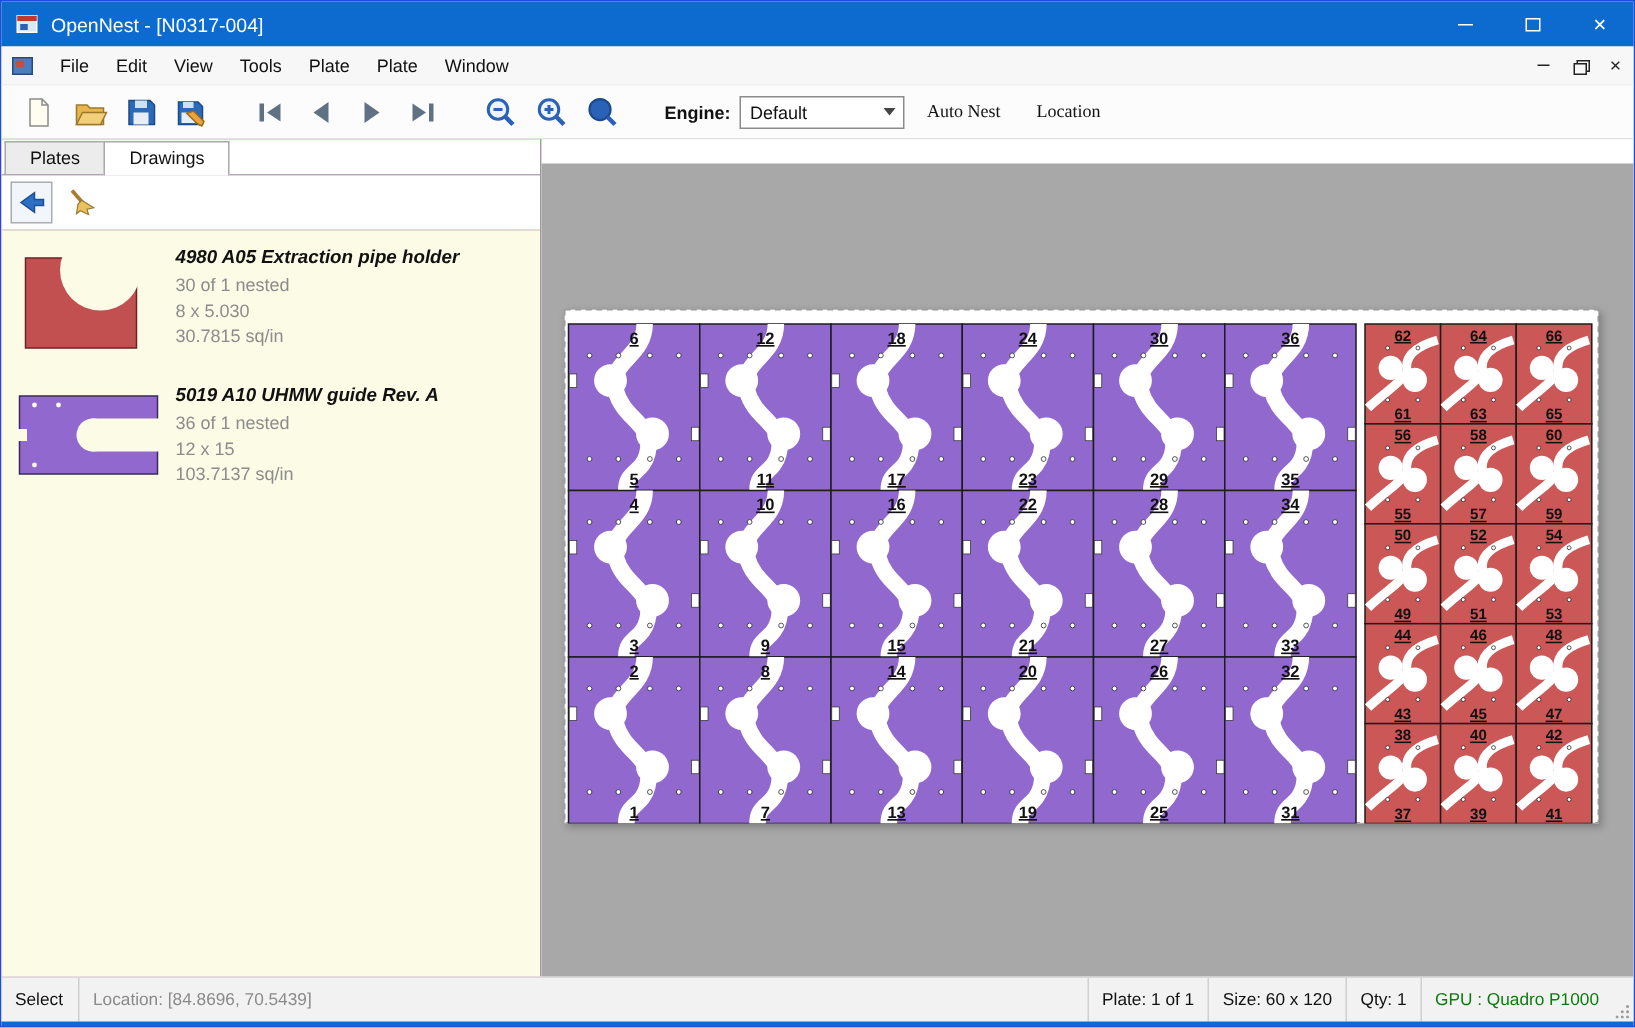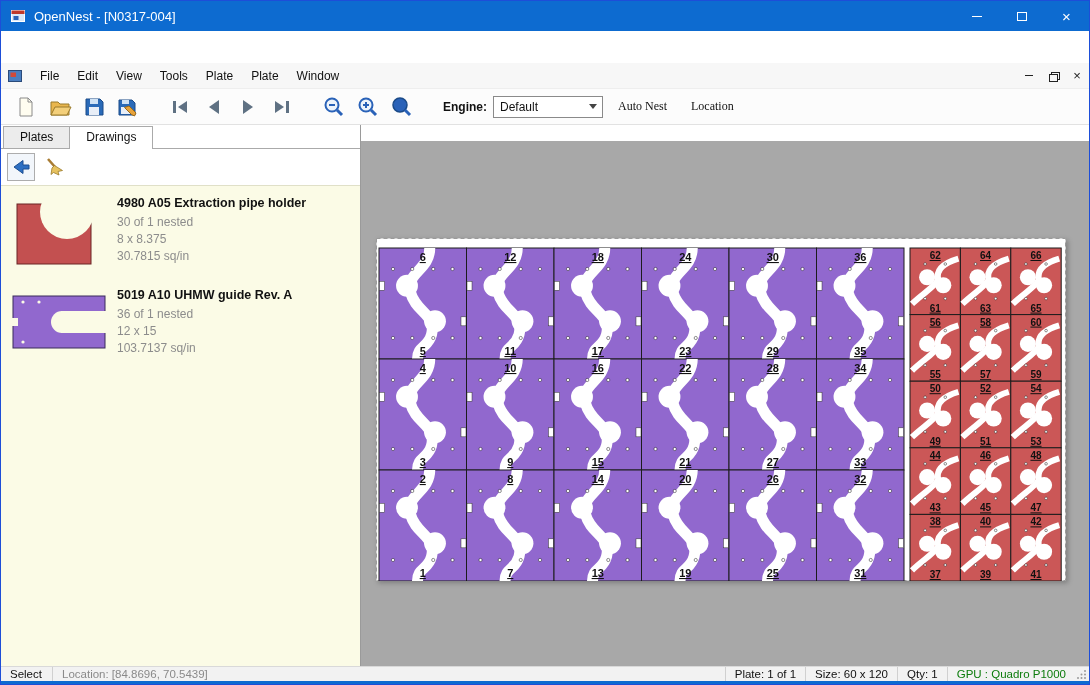--- a/index.html
+++ b/index.html
@@ -11,21 +11,21 @@
   .titlebar { height: 30px; background: #0d6bd0; color: #fff; display: flex; align-items: center; flex: 0 0 auto; }
   .titlebar .app-icon { margin: 0 8px 0 9px; display: flex; }
   .titlebar .title { font-size: 13px; }
   .titlebar .tb-spacer { flex: 1; }
   .tb-btn { width: 45px; height: 30px; display: flex; align-items: center; justify-content: center; color: #fff; }
   .tb-min-glyph { width: 10px; height: 1px; background: #fff; display: inline-block; }
   .tb-max-glyph { width: 10px; height: 9px; border: 1px solid #fff; display: inline-block; }
   .tb-close-glyph { font-size: 15px; line-height: 1; }
 
   
-  .menubar { height: 26px; background: #f7f7f7; display: flex; align-items: center; flex: 0 0 auto; border-bottom: 1px solid #eee; margin-top: 32px; }
+  .menubar { height: 26px; background: #f7f7f7; display: flex; align-items: center; flex: 0 0 auto; border-bottom: 1px solid #eee; }
   .menubar .mdi-icon { margin: 0 8px 0 6px; display: flex; }
   .menu-item { padding: 4px 9px; cursor: default; }
   .menubar .m-spacer { flex: 1; }
   .childctl { width: 24px; height: 20px; display: flex; align-items: center; justify-content: center; color: #222; }
   .child-min { width: 8px; height: 1px; background: #222; display: inline-block; }
   .child-restore { position: relative; width: 9px; height: 8px; display: inline-block; }
   .child-restore::before { content:""; position:absolute; left:2px; top:0; width:7px; height:6px; border:1px solid #222; }
   .child-restore::after { content:""; position:absolute; left:0; top:2px; width:7px; height:6px; border:1px solid #222; background:#f7f7f7; }
   .child-close { font-size: 13px; }
 
@@ -46,30 +46,30 @@
   .tab-row { height: 24px; display: flex; align-items: flex-end; background: #fff; border-bottom: 1px solid #aaa; padding-left: 2px; flex: 0 0 auto; }
   .tab { padding: 3px 16px 4px 16px; border: 1px solid #aaa; border-bottom: none; background: #ececec; margin-right: -1px; position: relative; }
   .tab.active { background: #fff; margin-bottom: -1px; padding-bottom: 5px; z-index: 2; }
   .panel-toolbar { height: 36px; background: #fff; display: flex; align-items: center; gap: 6px; padding-left: 6px; flex: 0 0 auto; }
   .panel-btn { width: 28px; height: 28px; display: flex; align-items: center; justify-content: center; border: 1px solid transparent; }
   .panel-btn.bordered { border-color: #adadad; background: #f2f6fb; }
   .drawing-list { flex: 1 1 auto; background: #fbfbe6; border-top: 1px solid #e0e0c8; overflow: hidden; }
   .drawing-item { display: flex; padding: 10px 8px 8px 8px; }
   .thumb-box { width: 102px; flex: 0 0 auto; display: flex; align-items: flex-start; justify-content: flex-start; }
   .item-text { flex: 1; padding-left: 6px; }
-  .item-title { font-weight: bold; font-size: 12.5px; margin-bottom: 4px; }
+  .item-title { font-weight: bold; font-size: 12.5px; margin-bottom: 4px; font-style: italic; }
   .item-sub { color: #8c8c8c; line-height: 17px; }
 
   
   .canvas { flex: 1 1 auto; position: relative; background: #fff; min-width: 0; }
   .canvas-gray { position: absolute; left: 0; right: 0; top: 16px; bottom: 0; background: #a8a8a8; }
   .plate-svg { position: absolute; left: 15px; top: 97px; box-shadow: 2px 2px 5px rgba(0,0,0,0.25); }
 
   
-  .statusbar { height: 15px; background: #f2f2f2; border-top: 1px solid #d9d9d9; display: flex; align-items: center; font-size: 11.5px; flex: 0 0 auto; }
+  .statusbar { height: 30px; background: #f2f2f2; border-top: 1px solid #d9d9d9; display: flex; align-items: center; font-size: 11.5px; flex: 0 0 auto; }
   .seg { padding: 0 9px; white-space: nowrap; display: flex; align-items: center; height: 100%; }
   .seg-select { width: 52px; border-right: 1px solid #d0d0d0; }
   .seg-location { color: #8a8a8a; }
   .sb-spacer { flex: 1; }
   .seg-right { border-left: 1px solid #d0d0d0; text-align: center; }
   .seg-gpu { color: #0c7c0c; }
   .grip { width: 14px; height: 100%; display: flex; align-items: flex-end; justify-content: flex-end; padding: 0 2px 2px 0; }
   .bottom-frame { height: 3px; background: #0d6bd0; flex: 0 0 auto; }
 </style>
 </head>
@@ -231,21 +231,21 @@
         <div class="drawing-item">
           <span class="thumb-box">
             <svg width="96" height="74">
               <rect x="8" y="8" width="74" height="60" stroke="#6a2424" stroke-width="1" fill="#c35050"></rect>
               <circle cx="58" cy="16" r="27" fill="#fbfbe6"></circle>
             </svg>
           </span>
           <div class="item-text">
             <div class="item-title">4980 A05 Extraction pipe holder</div>
             <div class="item-sub">30 of 1 nested</div>
-            <div class="item-sub">8 x 8.375</div>
+            <div class="item-sub">8 x 5.030</div>
             <div class="item-sub">30.7815 sq/in</div>
           </div>
         </div>
 
         <div class="drawing-item">
           <span class="thumb-box">
             <svg width="100" height="66">
               <rect x="4" y="8" width="92" height="52" stroke="#3a2a5a" stroke-width="1" fill="#9168ce"></rect>
               <rect x="52" y="23" width="45" height="22" fill="#fbfbe6"></rect>
               <circle cx="53" cy="34" r="11" fill="#fbfbe6"></circle>

